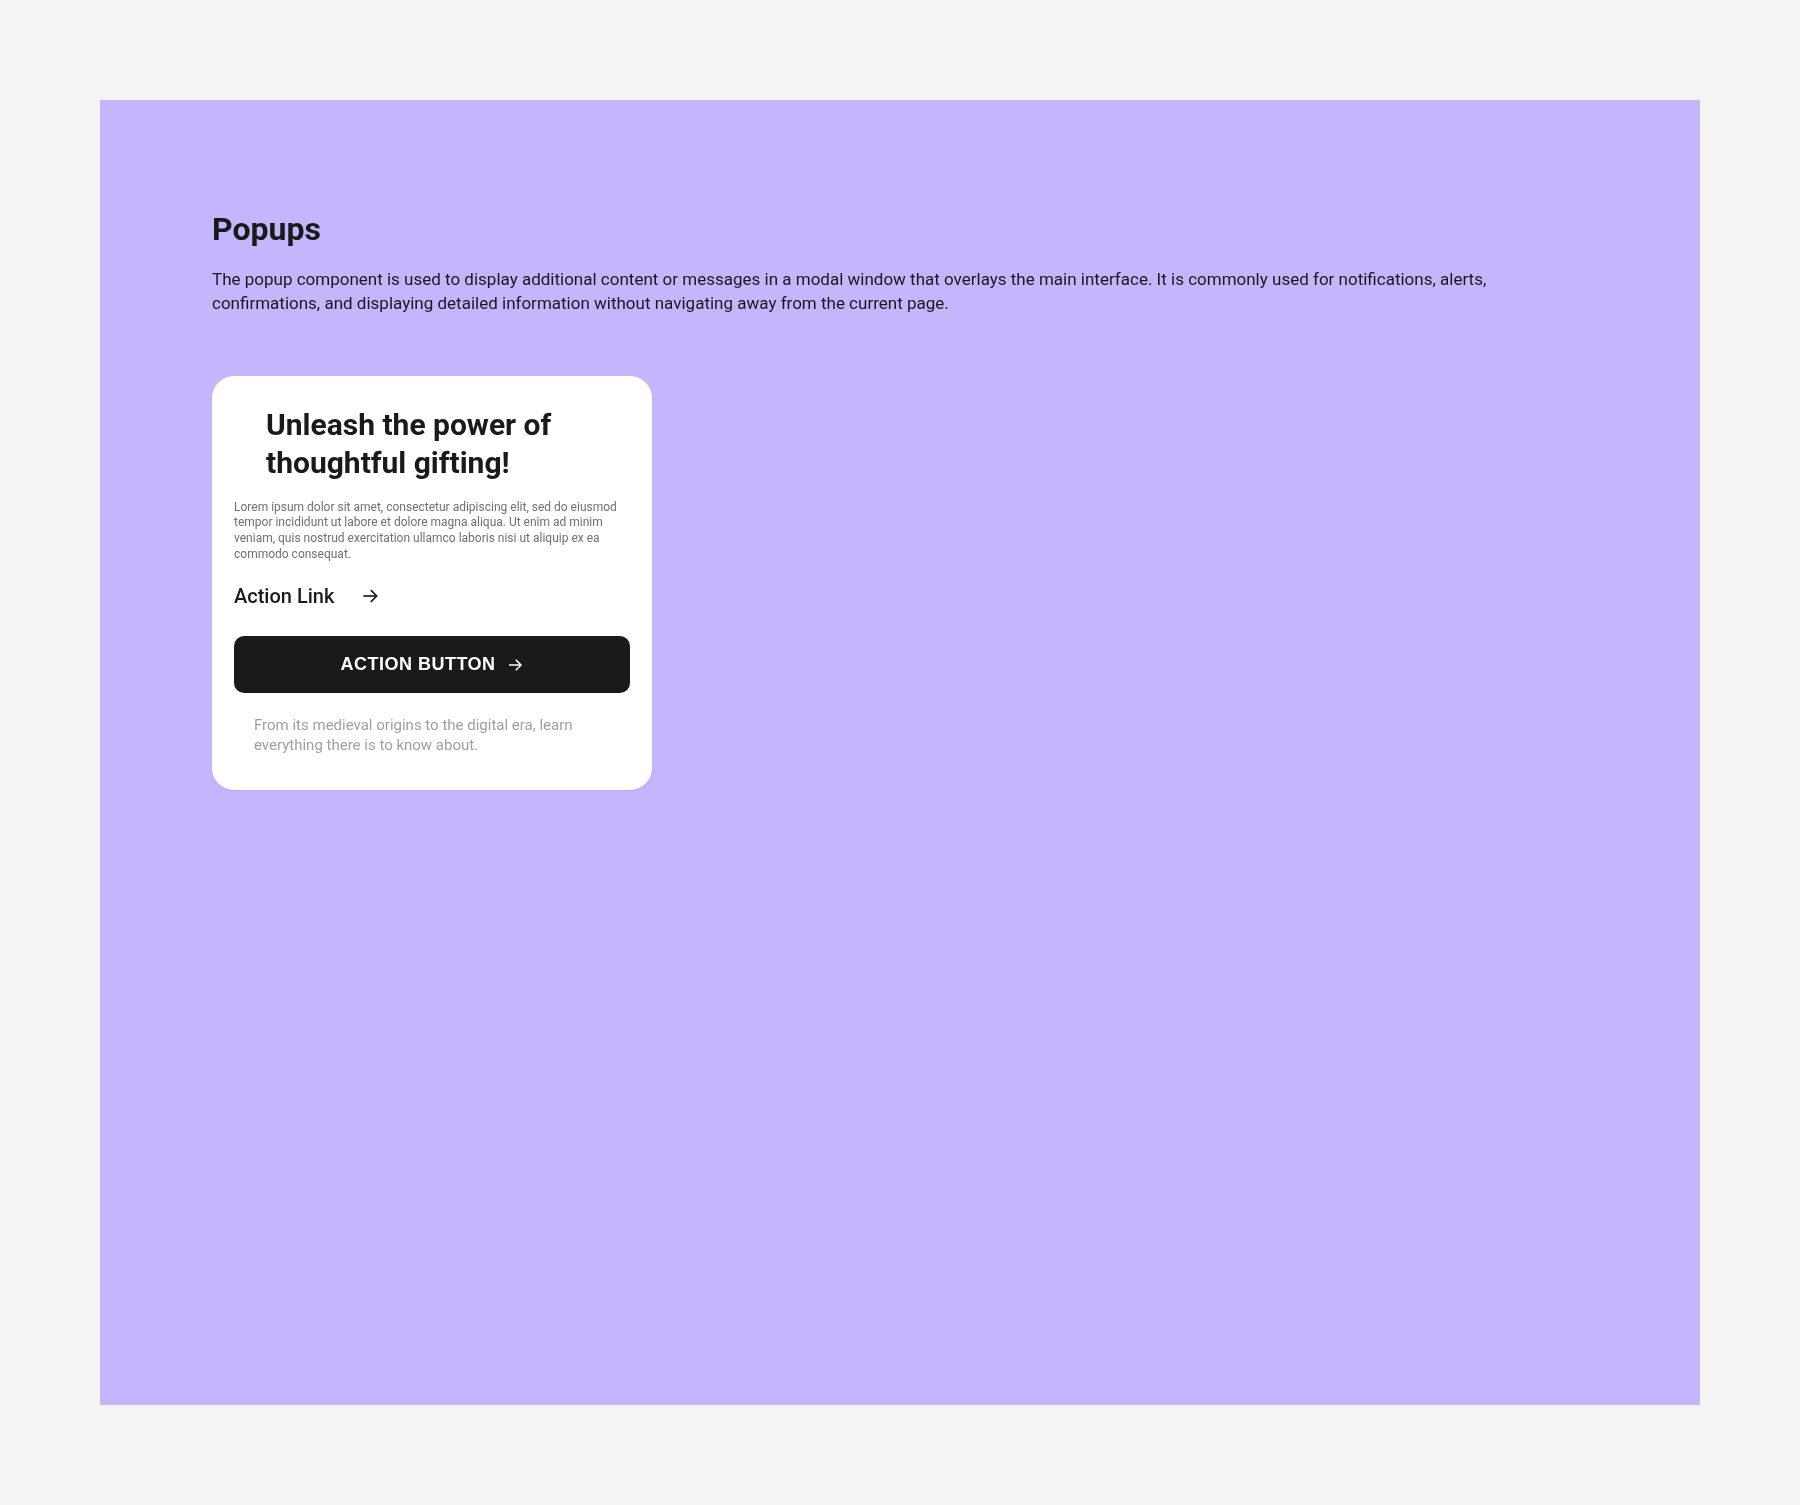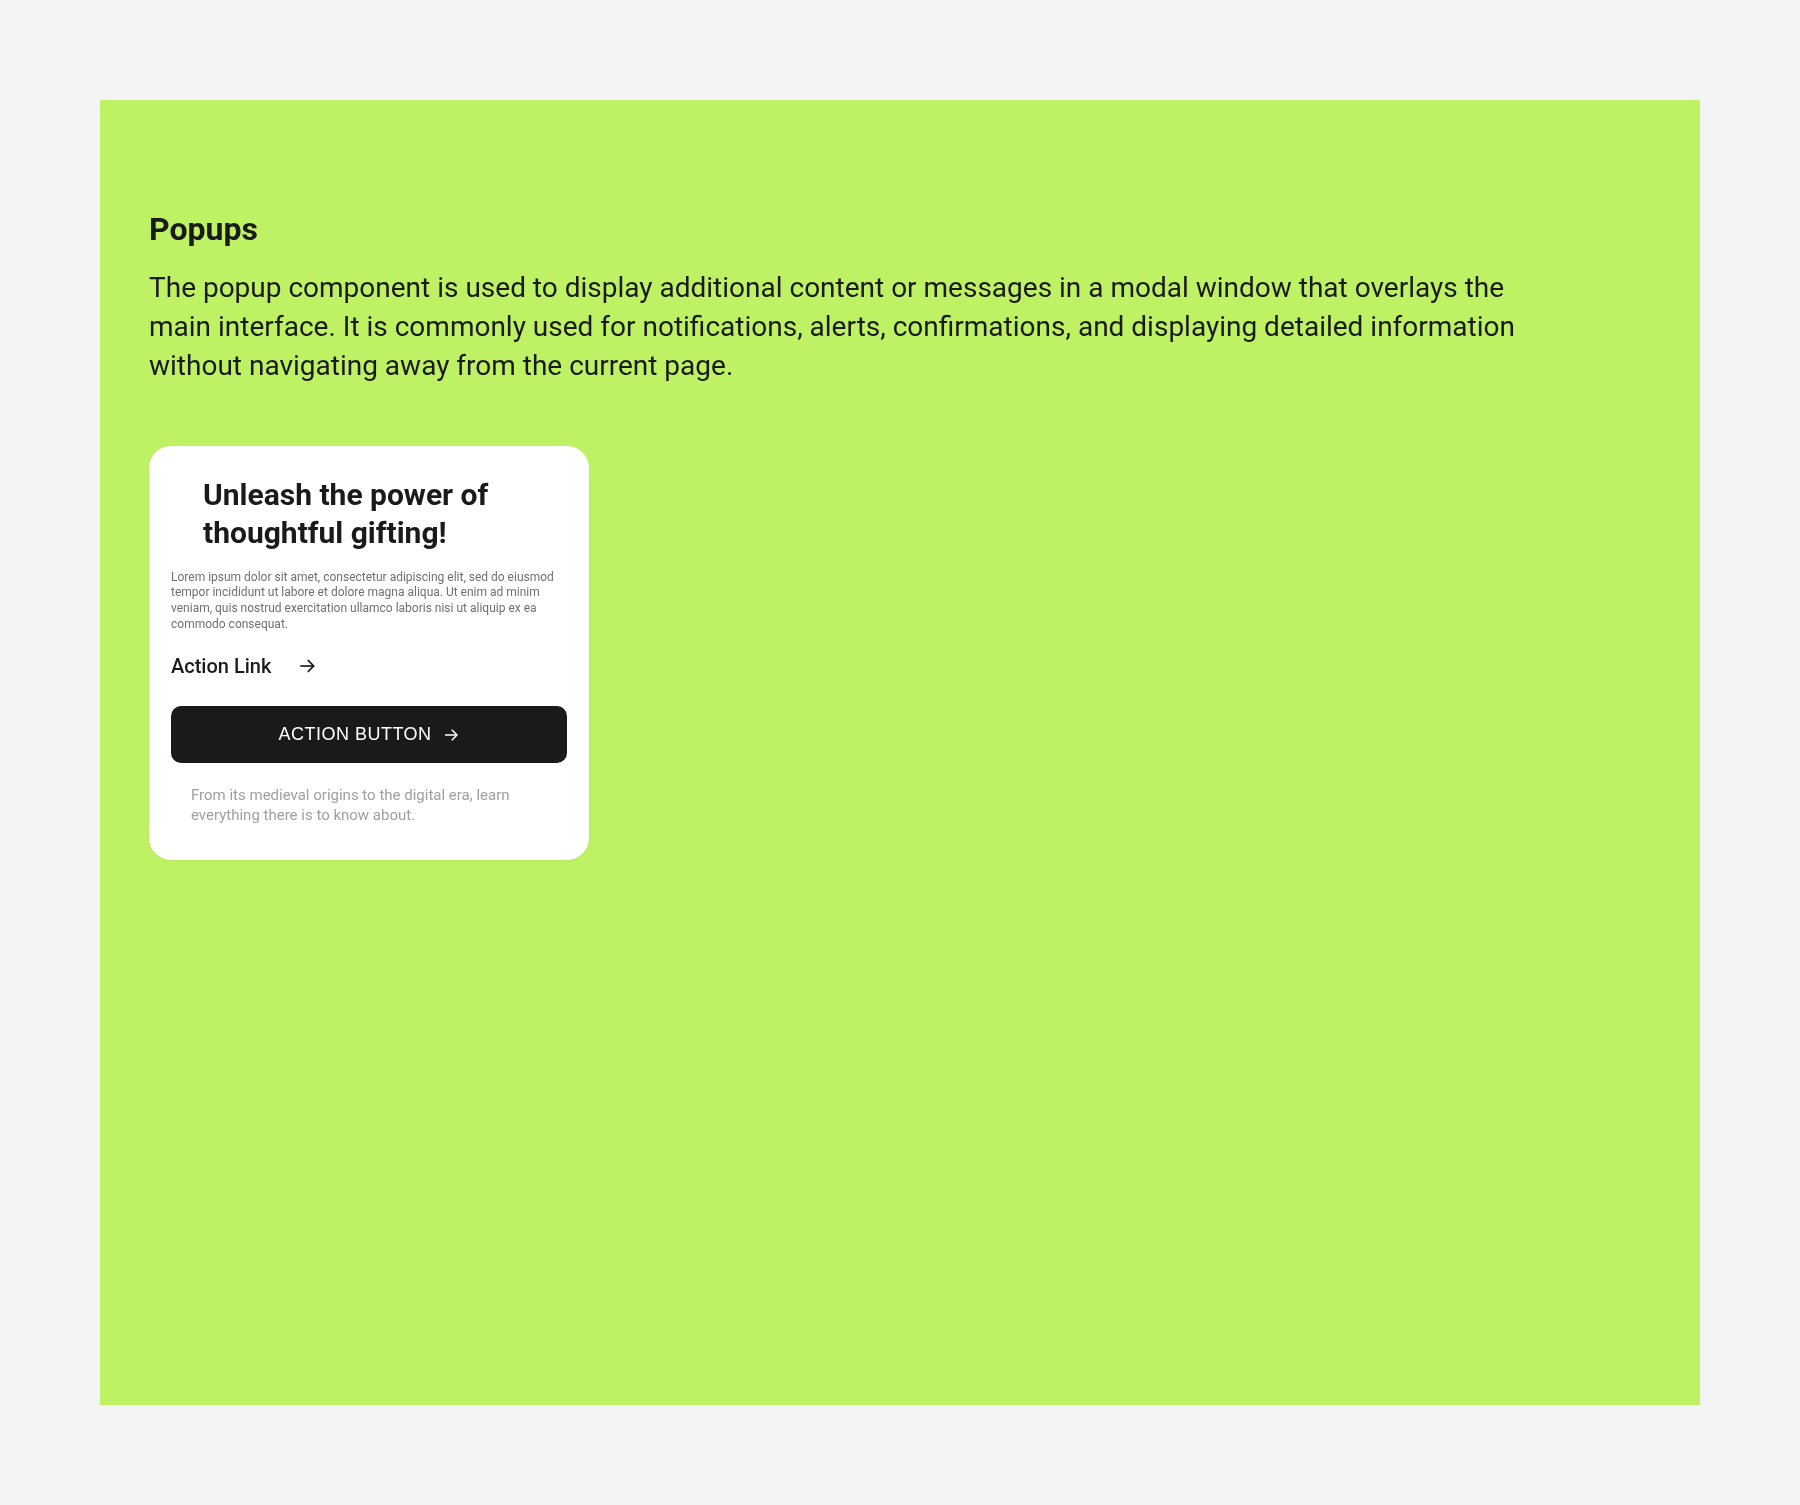--- a/index.html
+++ b/index.html
@@ -8,33 +8,33 @@
     box-sizing: border-box;
   }
   body {
     font-family: -apple-system, BlinkMacSystemFont, "Segoe UI", Roboto, Helvetica, Arial, sans-serif;
     background: #f4f4f4;
     width: 1800px;
     height: 1505px;
     padding: 100px;
   }
   .container {
-    background: #bef264;
+    background: #c4b5fd;
     width: 100%;
     height: 100%;
-    padding: 110px 49px;
+    padding: 110px 112px;
   }
   .section-title {
     font-size: 32px;
     font-weight: 700;
     color: #1a1a1a;
     margin-bottom: 20px;
   }
   .section-desc {
-    font-size: 28px;
+    font-size: 17px;
     line-height: 1.4;
     color: #1a1a1a;
     margin-bottom: 60px;
     max-width: 1380px;
   }
   .popup-card {
     width: 440px;
     background: #fff;
     border-radius: 22px;
     overflow: hidden;
@@ -109,21 +109,21 @@
     fill: none;
   }
   .action-button {
     width: 100%;
     background: #1a1a1c;
     color: #fff;
     border: none;
     border-radius: 10px;
     padding: 18px 0;
     font-size: 18px;
-    font-weight: 400;
+    font-weight: 700;
     letter-spacing: 0.5px;
     display: flex;
     align-items: center;
     justify-content: center;
     gap: 10px;
     cursor: pointer;
     margin-bottom: 22px;
   }
   .action-button svg {
     width: 18px;

